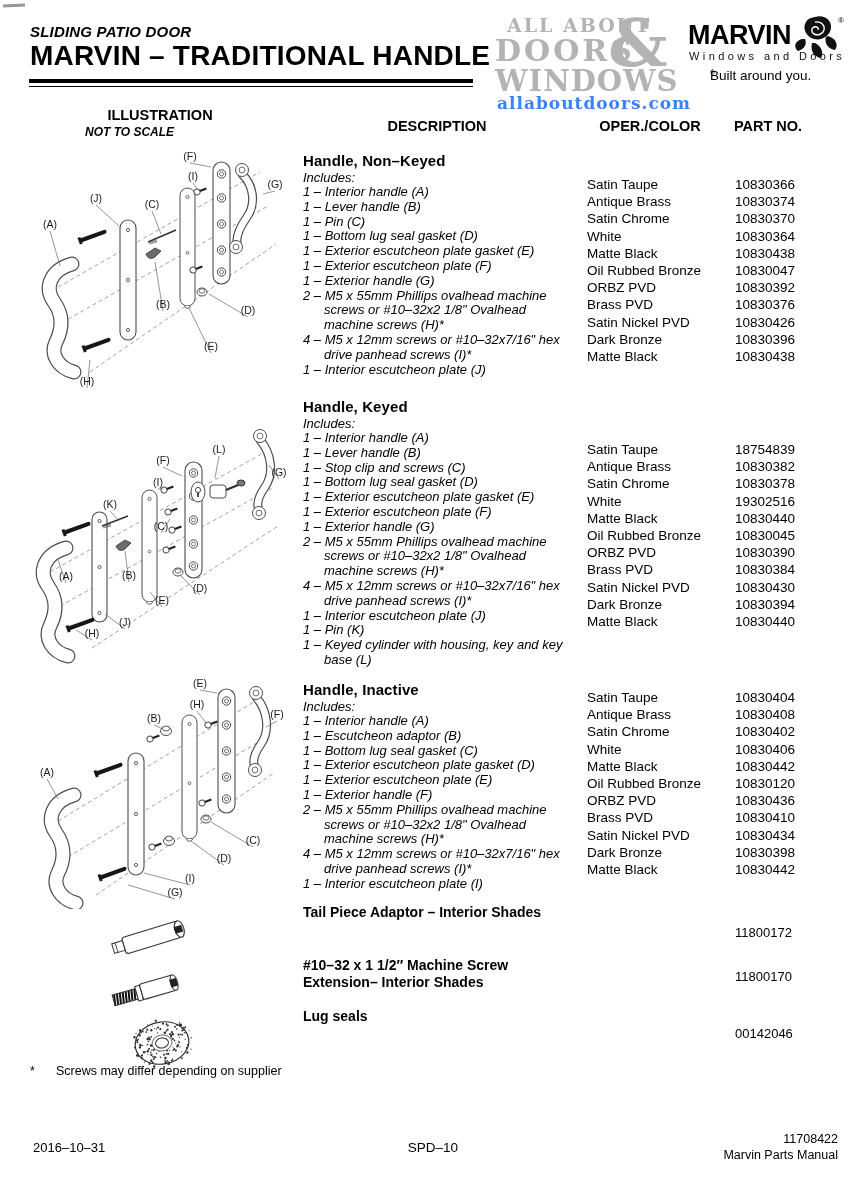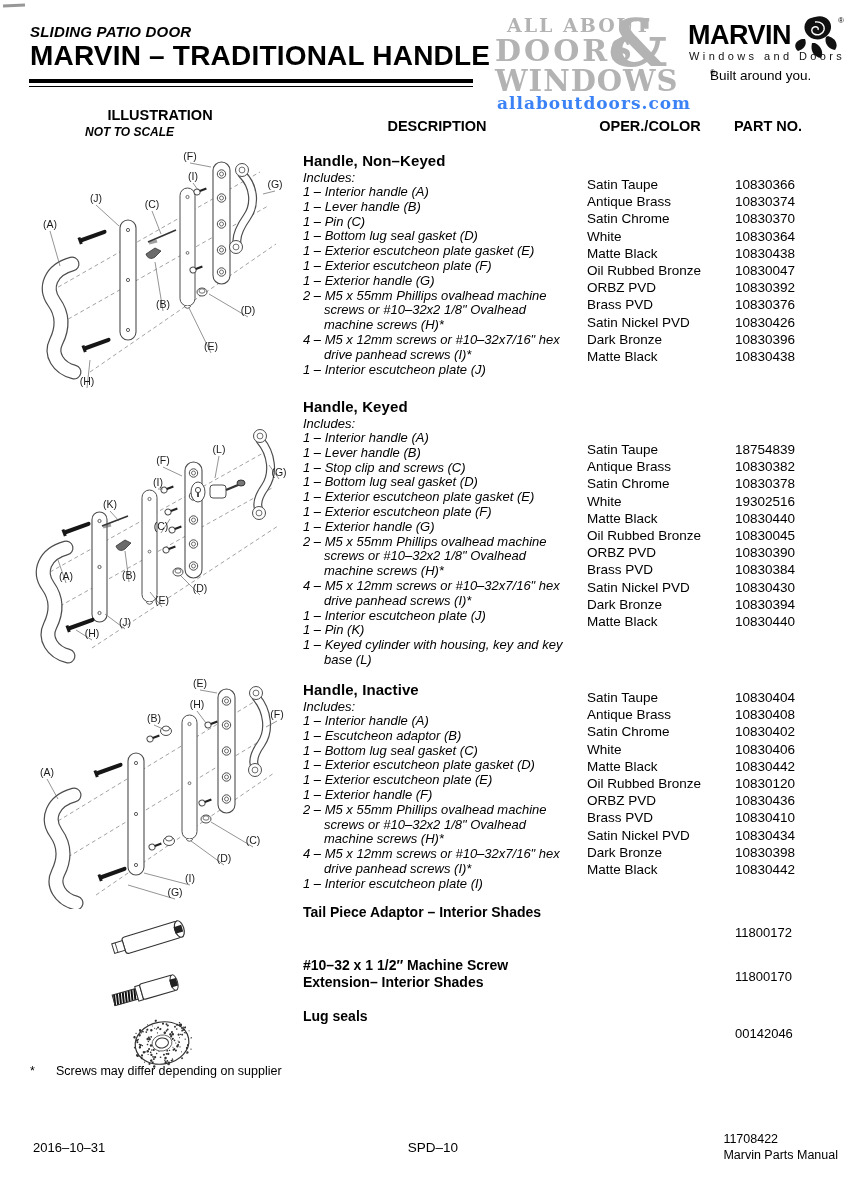--- a/index.html
+++ b/index.html
@@ -44,21 +44,21 @@
   .li{font-style:italic;font-size:13px;line-height:14.8px;padding-left:21px;text-indent:-21px}
   .fin{left:587px;display:grid;grid-template-columns:148px auto;font-size:13.5px;line-height:17.2px;white-space:nowrap}
   
   .xt{left:303px;font-size:14px;font-weight:700;line-height:17px;white-space:nowrap}
   .xp{left:735px;font-size:13px}
   
   .fnm{left:30px;top:1064px;font-size:12.5px}
   .fnt{left:56px;top:1064px;font-size:12.5px}
   .f-date{left:33px;top:1140px;font-size:13px}
   .f-page{left:0;top:1140px;width:866px;text-align:center;font-size:13.5px}
-  .f-right{right:28px;top:1132px;font-size:12.5px;line-height:15.5px;}
+  .f-right{right:28px;top:1132px;font-size:12.5px;line-height:15.5px;text-align:right}
   svg text{font-family:"Liberation Sans",sans-serif}
 </style>
 </head>
 <body>
 
 <div class="page">
   <div class="abs scan"></div>
 
   <div class="abs doc-type">SLIDING PATIO DOOR</div>
   <div class="abs title">MARVIN – TRADITIONAL HANDLE</div>

